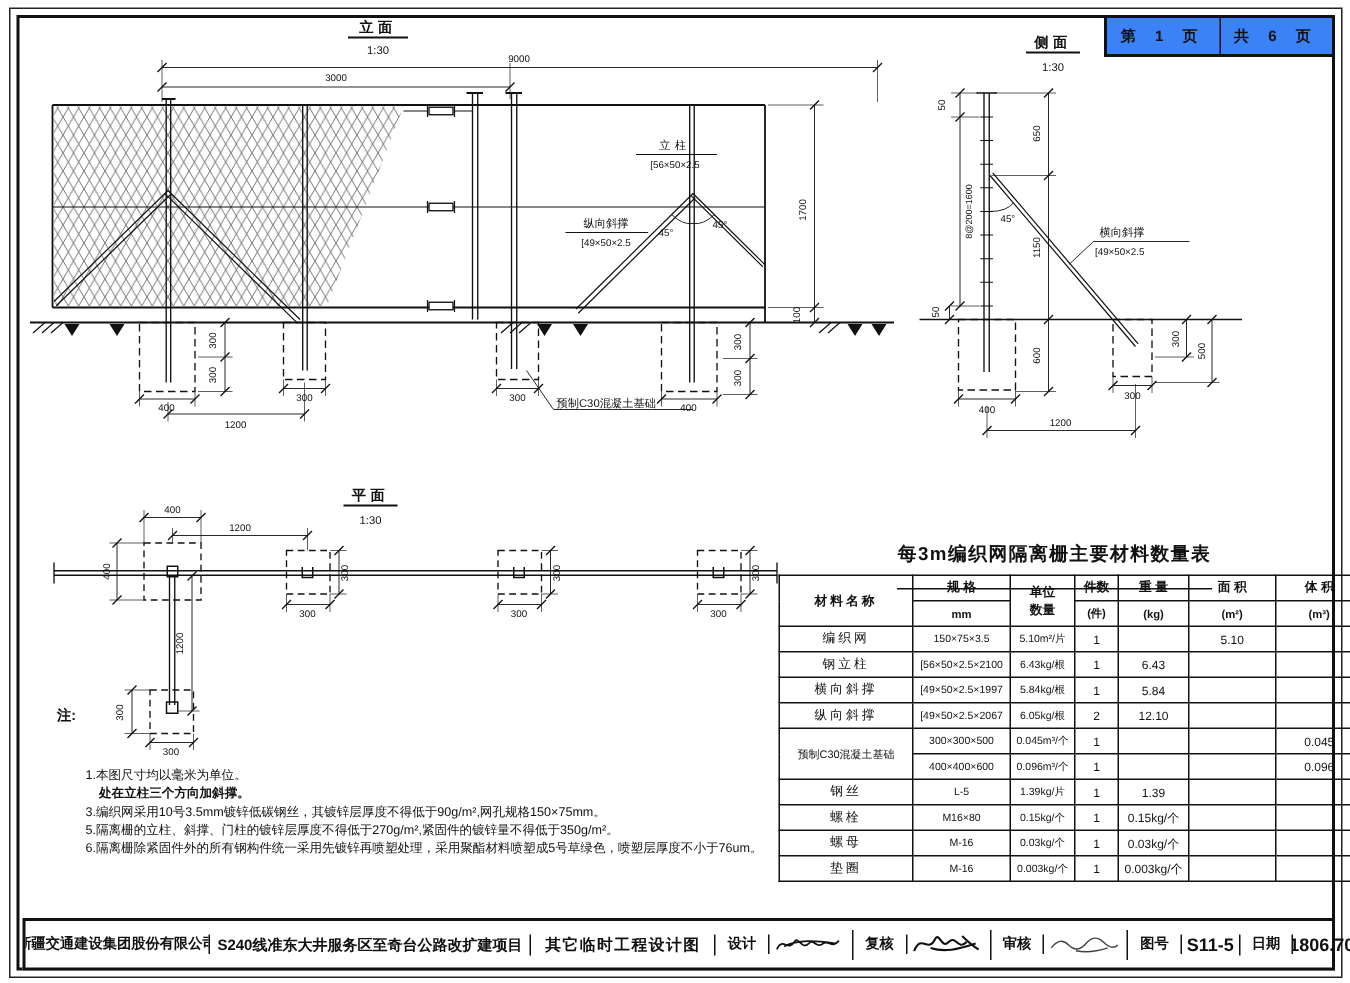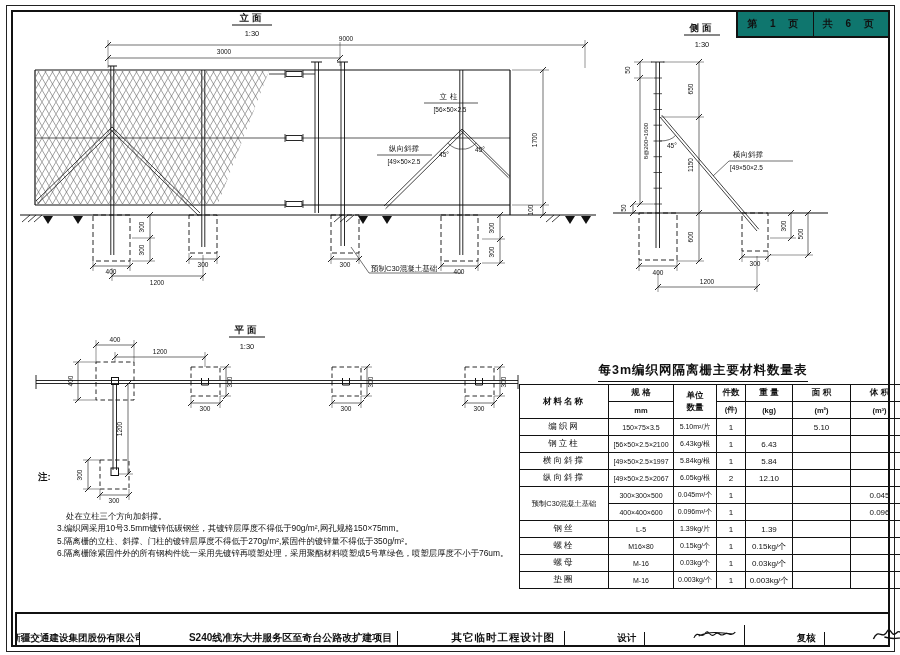--- a/index.html
+++ b/index.html
@@ -1,49 +1,49 @@
 <!DOCTYPE html>
 <html><head>
 <meta charset="utf-8">
 <style>
   html,body{margin:0;padding:0;background:#fff;}
   body{width:900px;height:655px;position:relative;overflow:hidden;
        font-family:"Liberation Sans","DejaVu Sans",sans-serif;color:#111;}
   .outer-frame{position:absolute;left:6px;top:5px;right:5px;bottom:3px;border:1px solid #222;}
   .inner-frame{position:absolute;left:11px;top:10px;right:10px;bottom:8px;border:2px solid #111;}
   .page-box{position:absolute;top:10px;right:10px;width:150px;height:24px;border:2px solid #111;
-            display:flex;background:#0f766e;z-index:5;}
+            display:flex;background:#3b82f6;z-index:5;}
   .page-box .pcell{flex:1;display:flex;align-items:center;justify-content:center;
             font-size:10px;font-weight:bold;letter-spacing:5px;}
   .page-box .pcell:first-child{border-right:1.5px solid #111;}
   svg.drawing{position:absolute;left:0;top:0;z-index:1;}
   svg text{fill:#111;font-family:"Liberation Sans","DejaVu Sans",sans-serif;}
   .t-dim{font-size:6.5px;}
   .t-lbl{font-size:7.5px;}
   .t-spec{font-size:6.5px;}
   .t-title{font-size:9.5px;font-weight:bold;letter-spacing:3px;}
   .t-scale{font-size:7.5px;}
   .notes-label{position:absolute;left:38px;top:471px;font-size:9.5px;font-weight:bold;z-index:2;}
   .notes{position:absolute;left:57px;top:510px;width:470px;z-index:2;
          font-size:8.4px;line-height:12.3px;white-space:nowrap;font-weight:500;}
-  .notes .cont{padding-left:9px;}
+  .notes .cont{padding-left:9px;font-weight:bold;}
   .tbl-wrap{position:absolute;left:519px;top:360px;width:368px;z-index:2;}
   .tbl-title{text-align:center;margin-bottom:5px;}
   .tbl-title span{font-size:12.5px;font-weight:bold;letter-spacing:1px;
-                  border-bottom:1.5px solid #111;padding-bottom:4px;}
+                  border-bottom:1.5px solid #111;padding-bottom:16px;}
   table.mat{border-collapse:collapse;width:368px;border:1.5px solid #111;table-layout:fixed;}
   table.mat th,table.mat td{border:1px solid #111;padding:0 1px;text-align:center;
         font-size:8px;height:16px;overflow:hidden;white-space:nowrap;}
   table.mat th{font-size:8.5px;font-weight:bold;}
   table.mat .name{font-size:8.5px;letter-spacing:2px;}
   table.mat .name-sm{font-size:7.3px;letter-spacing:0;}
   table.mat .spec{font-size:7px;}
   table.mat .hdr2{font-size:7.5px;font-weight:bold;}
   .title-bar{position:absolute;left:15px;right:10px;bottom:8px;height:31px;border:2px solid #111;
-             display:flex;background:#fff;z-index:5;align-items:flex-end;gap:44px;}
+             display:flex;background:#fff;z-index:5;align-items:center;}
   .title-bar .cell{display:flex;align-items:center;justify-content:center;
              border-right:1.5px solid #111;overflow:hidden;white-space:nowrap;}
   .title-bar .cell:last-child{border-right:none;}
   .tc-company{flex:0 0 14%;font-size:9.5px;font-weight:bold;}
   .tc-project{flex:0 0 24.5%;font-size:10px;font-weight:bold;}
   .tc-dtitle{flex:0 0 14%;font-size:10.5px;font-weight:bold;letter-spacing:1px;}
   .tc-lbl{flex:0 0 4%;font-size:9.5px;font-weight:bold;}
   .tc-sig{flex:0 0 6.3%;}
   .tc-val{flex:0 0 4.3%;font-size:12px;font-weight:bold;}
 </style>
@@ -196,20 +196,21 @@
     <text class="t-dim" x="479" y="411" text-anchor="middle">300</text>
     <text class="t-dim" transform="rotate(-90 506 382)" x="506" y="382" text-anchor="middle">300</text>
     <text class="t-dim" transform="rotate(-90 122 429)" x="122" y="429" text-anchor="middle">1200</text>
     <text class="t-dim" transform="rotate(-90 82 475)" x="82" y="475" text-anchor="middle">300</text>
     <text class="t-dim" x="114" y="503" text-anchor="middle">300</text>
   </g>
 </svg>
 
 <div class="notes-label">注:</div>
 <div class="notes">
+  <div>1.本图尺寸均以毫米为单位。</div>
   <div class="cont">处在立柱三个方向加斜撑。</div>
   <div>3.编织网采用10号3.5mm镀锌低碳钢丝，其镀锌层厚度不得低于90g/m²,网孔规格150×75mm。</div>
   <div>5.隔离栅的立柱、斜撑、门柱的镀锌层厚度不得低于270g/m²,紧固件的镀锌量不得低于350g/m²。</div>
   <div>6.隔离栅除紧固件外的所有钢构件统一采用先镀锌再喷塑处理，采用聚酯材料喷塑成5号草绿色，喷塑层厚度不小于76um。</div>
 </div>
 
 <div class="tbl-wrap">
   <div class="tbl-title">
     <span>每3m编织网隔离栅主要材料数量表</span>
   </div>

